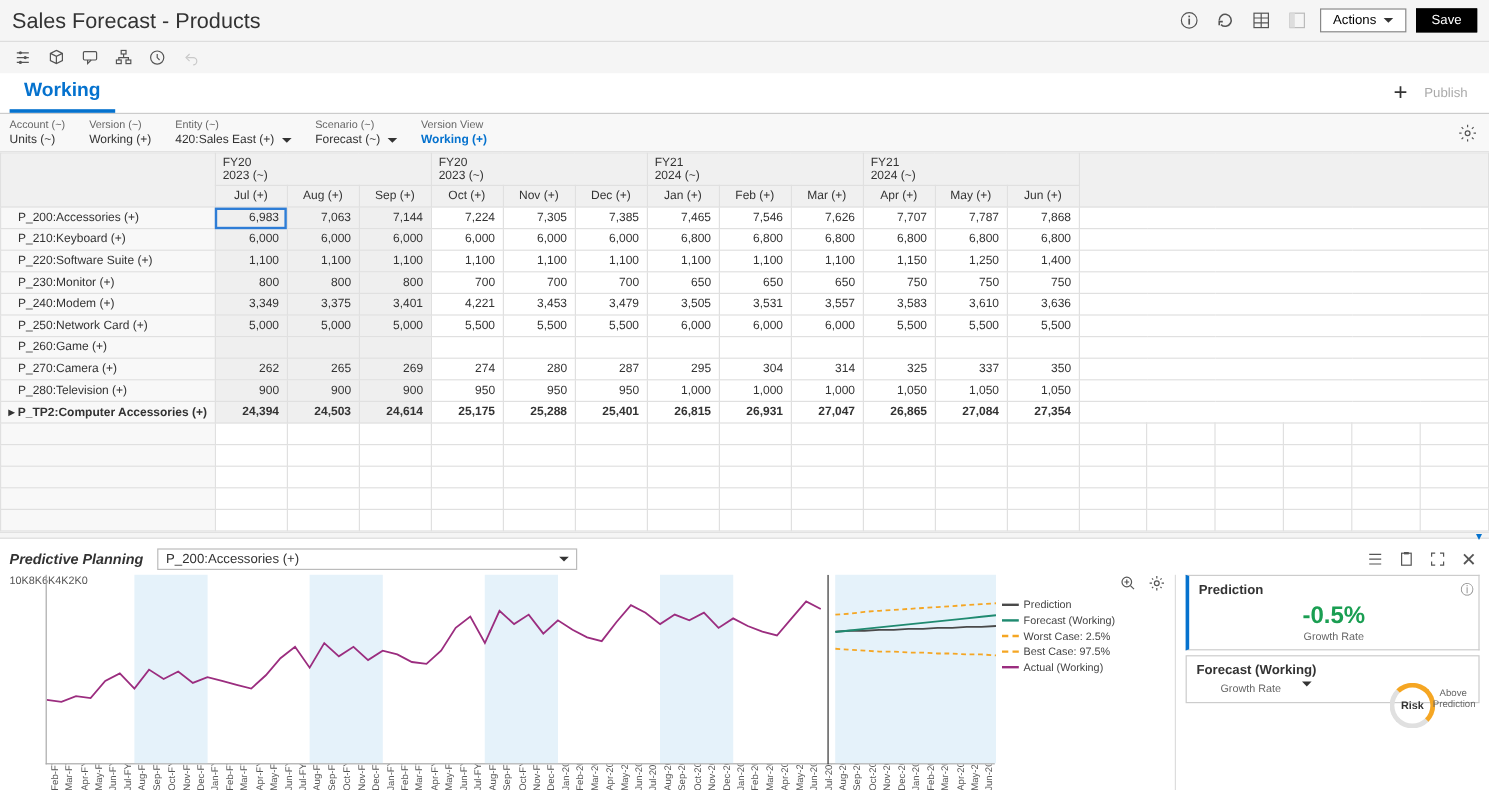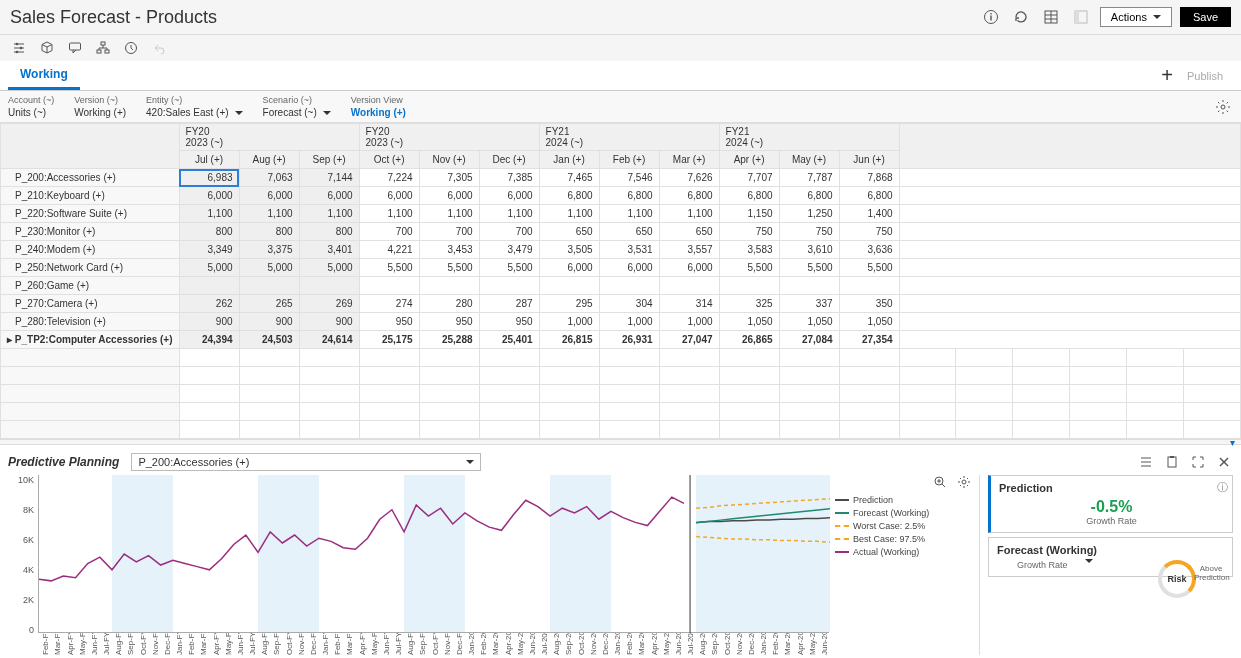--- a/index.html
+++ b/index.html
@@ -8,21 +8,21 @@
 .page-title { font-size: 18px; font-weight: normal; color: #333; flex: 1; }
 .top-actions { display: flex; align-items: center; gap: 8px; }
 .icon-btn { width: 22px; height: 22px; display: flex; align-items: center; justify-content: center; cursor: pointer; color: #555; }
 .icon-btn svg { width: 16px; height: 16px; }
 .actions-btn { border: 1px solid #888; background: #fff; padding: 3px 10px; font-size: 11px; cursor: pointer; display: flex; align-items: center; gap: 4px; }
 .save-btn { background: #000; color: #fff; border: 1px solid #000; padding: 3px 12px; font-size: 11px; cursor: pointer; }
 .toolbar-row { display: flex; align-items: center; padding: 4px 10px; gap: 10px; background: #f5f5f5; }
 .tb-icon { width: 18px; height: 18px; display:flex; align-items:center; justify-content:center; color:#555; cursor:pointer; }
 .tb-icon svg { width:14px; height:14px; }
 .tab-bar { display: flex; align-items: center; border-bottom: 1px solid #ccc; background:#fff; padding: 0 8px; }
-.tab { padding: 6px 12px; font-size: 12px; color: #0572ce; border-bottom: 3px solid #0572ce; font-weight: bold; cursor:pointer; }
+.tab { padding: 6px 12px; font-size: 16px; color: #0572ce; border-bottom: 3px solid #0572ce; font-weight: bold; cursor:pointer; }
 .tab-right { margin-left: auto; display:flex; align-items:center; gap:14px; padding-right:10px; }
 .plus-icon { font-size: 20px; cursor:pointer; color:#333; }
 .publish { color:#aaa; font-size:11px; }
 .pov-row { display:flex; align-items:flex-start; background:#f8f8f8; border-bottom:1px solid #ddd; padding:4px 8px; gap: 20px; font-size:10px; position:relative; }
 .pov-cell { display:flex; flex-direction:column; gap:2px; }
 .pov-label { color:#666; font-size:9px; }
 .pov-val { color:#333; font-size:10px; display:flex; align-items:center; gap:4px; }
 .pov-val.link { color:#0572ce; font-weight:bold; }
 .gear-right { position:absolute; right:10px; top:8px; cursor:pointer; color:#555; }
 .grid-wrap { background:#fff; overflow:auto; }
@@ -39,34 +39,34 @@
 .resizer-bar { height:6px; background:#f5f5f5; border-top:1px solid #ddd; border-bottom:1px solid #ddd; position:relative; }
 .resizer-grip { position:absolute; right:6px; top:-3px; color:#0572ce; font-size:10px; }
 .pp-section { background:#fff; padding:4px 8px 8px 8px; }
 .pp-header { display:flex; align-items:center; gap:12px; padding:4px 0; }
 .pp-title { font-weight:bold; font-size:12px;font-style:italic; }
 .pp-select { border:1px solid #bbb; padding:2px 6px; font-size:11px; width:350px; display:flex; justify-content:space-between; align-items:center; background:#fff; cursor:pointer; }
 .pp-right-icons { margin-left:auto; display:flex; gap:8px; }
 .pp-body { display:flex; gap:8px; }
 .chart-area { flex:1; position:relative; height:180px; border-right:1px solid #ddd; padding-right:4px; }
 .chart-tools { position:absolute; right:6px; top:-2px; display:flex; gap:6px; }
-.y-axis { position:absolute; left:0; top:0; bottom:20px; width:28px; display:flex; flex-direction:column; justify-content:space-between; font-size:9px; color:#555; text-align:right; padding-right:2px; }
+.y-axis { position:absolute; left:0; top:0; bottom:20px; width:28px; display:flex; flex-direction:row; justify-content:space-between; font-size:9px; color:#555; text-align:right; padding-right:2px; }
 .plot { position:absolute; left:30px; right:150px; top:0; bottom:22px; border-left:1px solid #aaa; border-bottom:1px solid #aaa; }
 .band { position:absolute; top:0; bottom:0; background:#d4e9f7; opacity:0.6; }
 .x-axis { position:absolute; left:30px; right:150px; bottom:0; height:22px; overflow:hidden; }
 .x-tick { position:absolute; bottom:0; transform: rotate(-90deg); transform-origin: left bottom; font-size:8px; color:#555; white-space:nowrap; }
 .legend { position:absolute; right:4px; top:20px; width:140px; font-size:9px; color:#444; }
 .legend-item { display:flex; align-items:center; gap:4px; margin-bottom:3px; }
 .leg-swatch { width:14px; height:0; border-top:2px solid; }
 .leg-swatch.dash { border-top-style:dashed; }
 .pred-panels { width:245px; display:flex; flex-direction:column; gap:4px; }
 .pred-card { border:1px solid #ccc; padding:6px 8px; position:relative; }
 .pred-card.blue { border-left:3px solid #0572ce; }
 .pred-card h4 { font-size:11px; font-weight:bold; margin-bottom:4px; }
-.pred-val { font-size:16px; font-weight:bold; text-align:center; }
+.pred-val { font-size:20px; font-weight:bold; text-align:center; }
 .pred-val.neg { color:#1a9e52; }
 .pred-val.pos { color:#1a9e52; }
 .pred-sub { font-size:9px; color:#666; text-align:center; }
 .risk-circle { width:38px; height:38px; border-radius:50%; border:4px solid #e0e0e0; border-top-color:#f5a623; border-right-color:#f5a623; display:flex; align-items:center; justify-content:center; font-size:9px; font-weight:bold; position:absolute; right:36px; top:22px; }
 .above-pred { position:absolute; right:4px; top:26px; font-size:8px; color:#666; width:34px; text-align:center; }
 .info-i { position:absolute; right:4px; top:4px; color:#888; cursor:pointer; }
 .details-tabs { display:flex; gap:40px; padding:10px 20px 4px 140px; font-size:12px; color:#333; }
 .chevdown { border:4px solid transparent; border-top-color:#333; display:inline-block; margin-left:2px; transform:translateY(2px); }
 svg polyline, svg path { fill:none; }
 </style>

